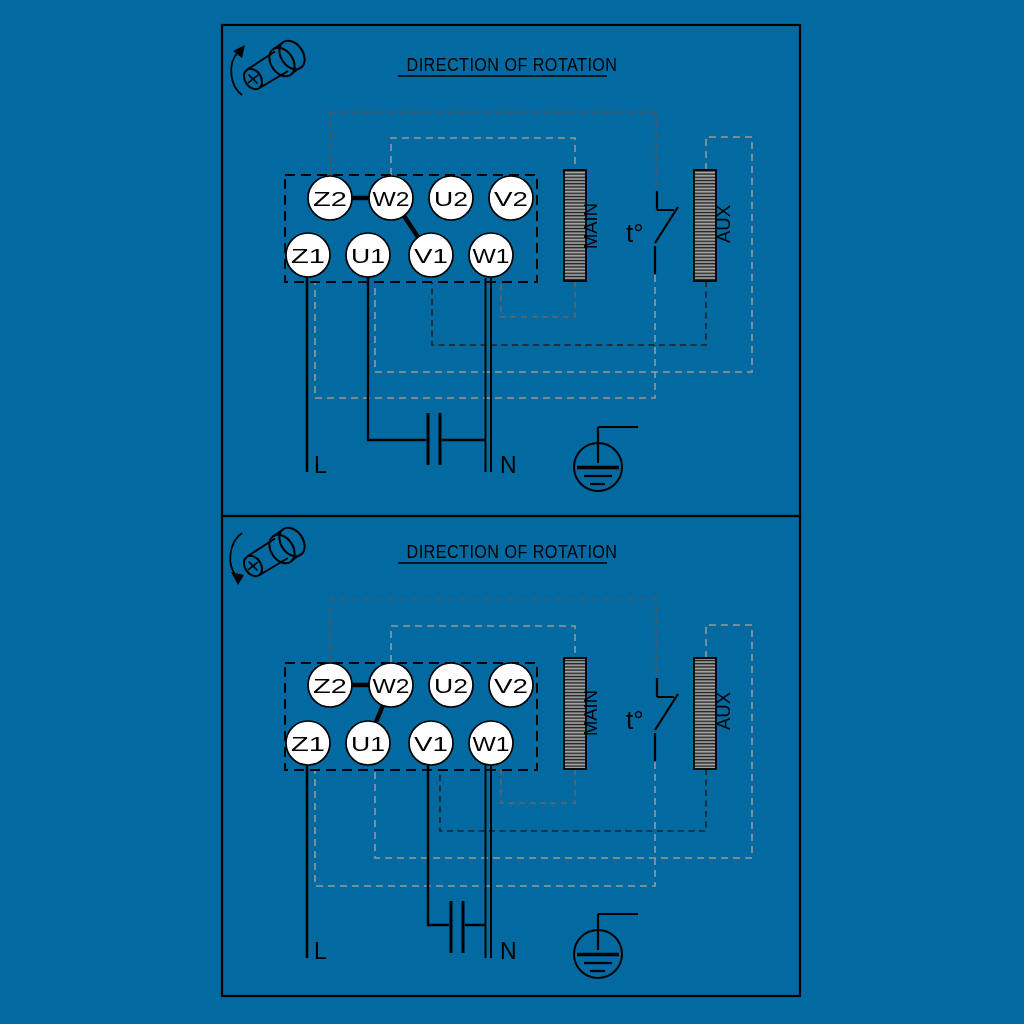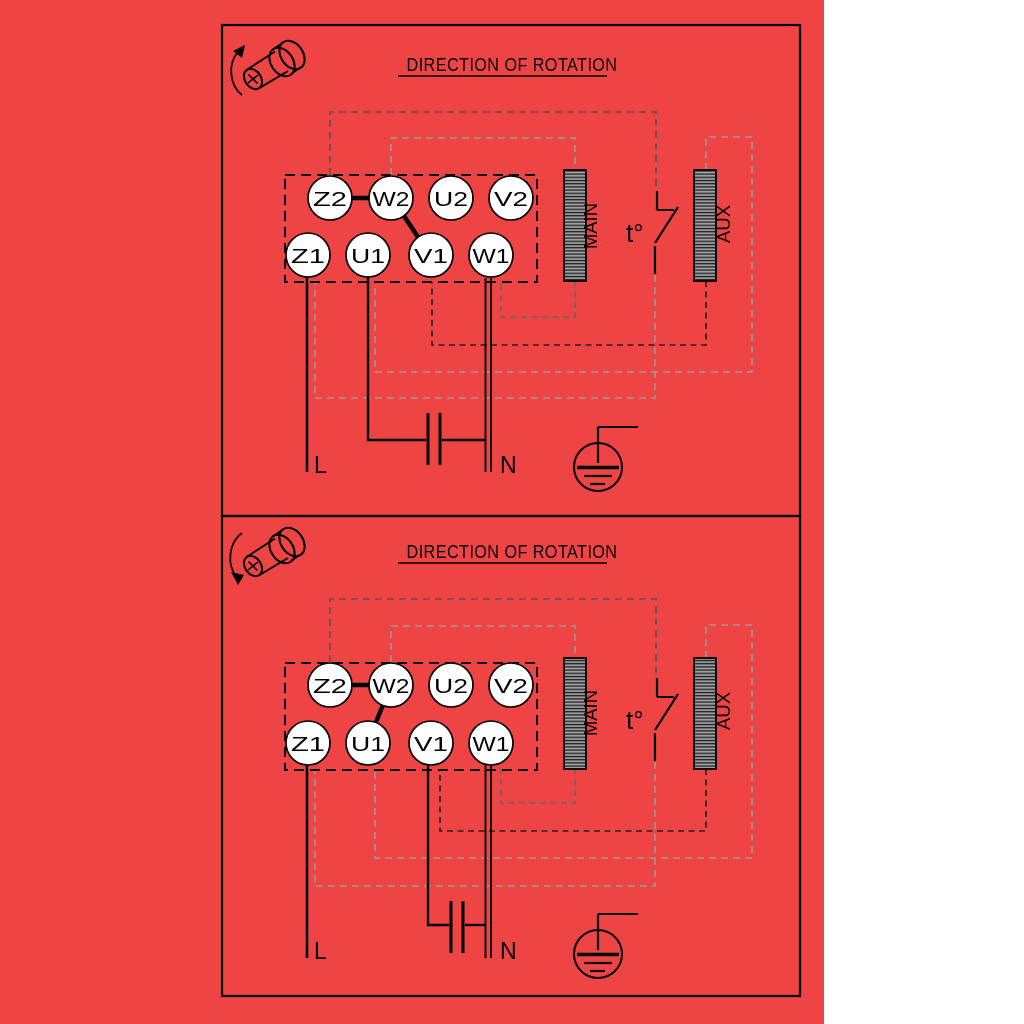--- a/index.html
+++ b/index.html
@@ -1,16 +1,16 @@
 <!DOCTYPE html>
 <html><head>
 <meta charset="utf-8">
 <style>
   html,body{margin:0;padding:0;background:#fff;}
-  .page{position:relative;width:824px;height:1024px;background:#ef4444;overflow:hidden;text-align:right;}
+  .page{position:relative;width:1024px;height:1024px;background:#0369a1;overflow:hidden;text-align:right;}
   svg{position:absolute;top:0;left:0;}
   text{font-family:"Liberation Sans", sans-serif;fill:#000;}
   .title-text{font-size:18px;letter-spacing:.5px;}
   .term-text{font-size:21px;}
   .wind-text{font-size:18px;}
   .ln-text{font-size:23px;}
   .t-text{font-size:26px;}
 </style>
 </head>
 <body>

